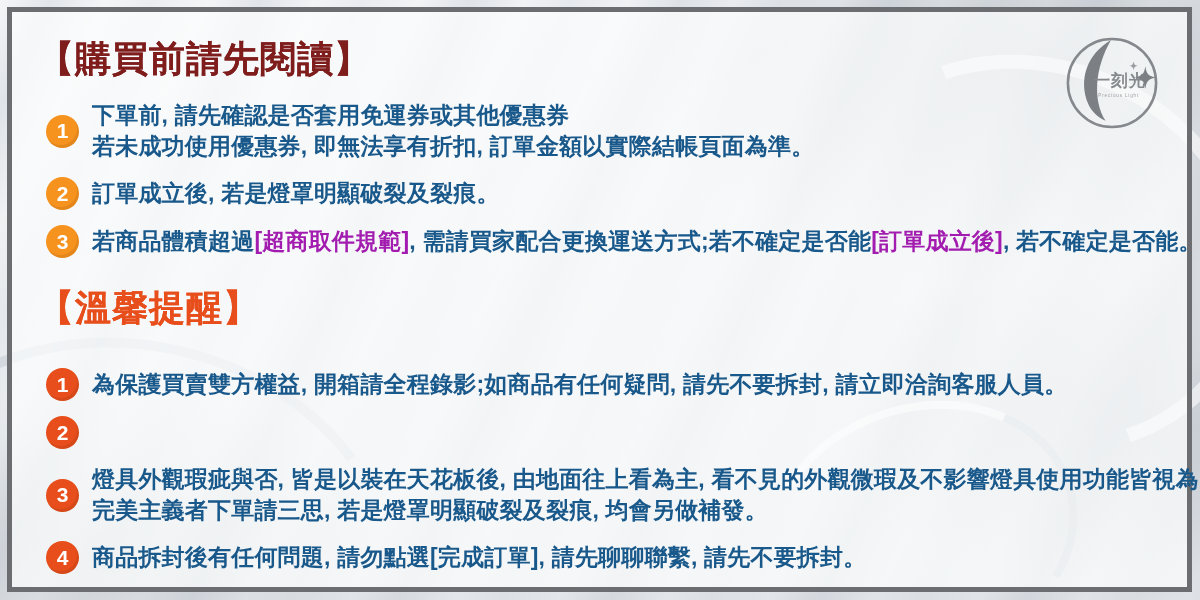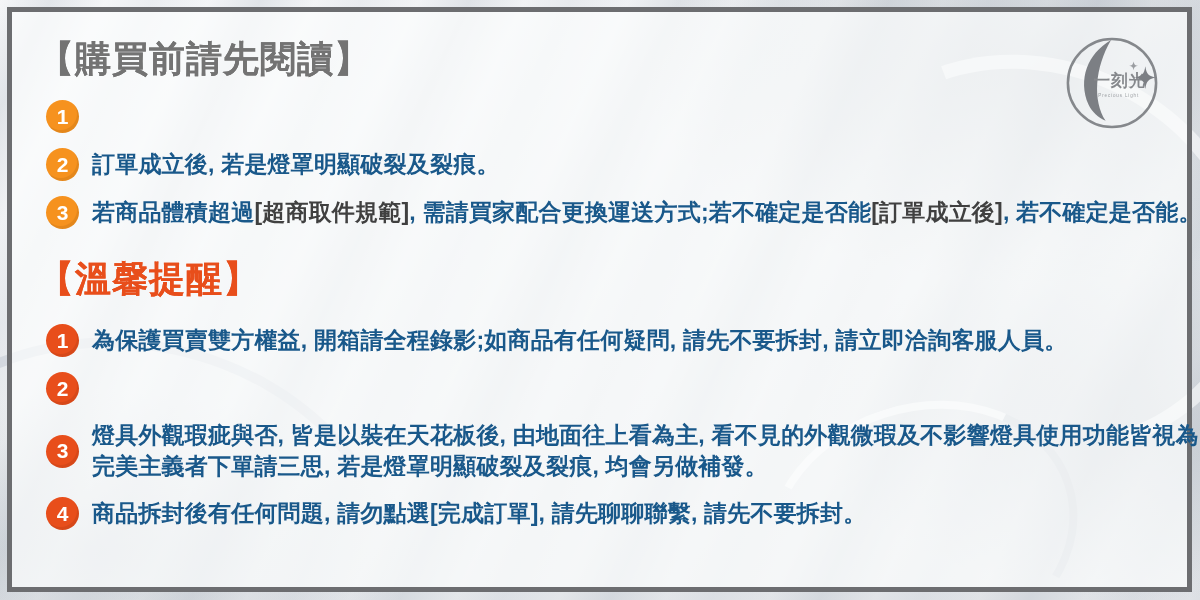--- a/index.html
+++ b/index.html
@@ -46,21 +46,21 @@
     left: 12px; right: 12px; top: 7px; bottom: 0;
     padding: 10px 12px 0 14px;
   }
   .section-heading {
     font-size: 36px;
     font-weight: 700;
     letter-spacing: 1px;
     margin: 6px 0 16px 0;
     text-shadow: 0 0 0.5px currentColor;
   }
-  .section-heading.second { margin-top: 26px; margin-bottom: 20px; }
+  .section-heading.second { margin-top: 26px; margin-bottom: 35px; }
   .notice-item {
     display: flex;
     align-items: center;
     margin: 0 0 15px 8px;
   }
   .num-badge {
     flex: 0 0 auto;
     width: 33px; height: 33px;
     border-radius: 50%;
     color: #ffffff;
@@ -72,42 +72,46 @@
     margin-right: 13px;
     box-shadow: inset -2px -3px 0 rgba(0,0,0,0.07);
   }
   .item-text {
     color: #19588a;
     font-size: 23px;
     font-weight: 700;
     line-height: 31px;
     letter-spacing: 0.2px;
   }
-  .seg-red { color: #404040; }
+  .seg-red { color: #a21caf; }
   .item-line { white-space: nowrap; }
 
   .logo {
     position: absolute;
     top: 22px; right: 26px;
     width: 98px; height: 98px;
   }
 </style>
 </head>
 <body>
 
 <div class="swirl s1"></div>
 <div class="swirl s2"></div>
 <div class="swirl s3"></div>
 
 <div class="frame">
   <div class="content">
     <div>
-        <div class="section-heading" style="color: #737373;">【購買前請先閱讀】</div>
+        <div class="section-heading" style="color: #7f1d1d;">【購買前請先閱讀】</div>
         <div class="notice-item">
           <span class="num-badge" style="background: rgb(246, 146, 30);">1</span>
+          <div class="item-text">
+            <div class="item-line"><span>下單前, 請先確認是否套用免運券或其他優惠券</span></div>
+            <div class="item-line"><span>若未成功使用優惠券, 即無法享有折扣, 訂單金額以實際結帳頁面為準。</span></div>
+          </div>
         </div>
         <div class="notice-item">
           <span class="num-badge" style="background: rgb(246, 146, 30);">2</span>
           <div class="item-text">
             <div class="item-line"><span>訂單成立後, 若是燈罩明顯破裂及裂痕。</span></div>
           </div>
         </div>
         <div class="notice-item">
           <span class="num-badge" style="background: rgb(246, 146, 30);">3</span>
           <div class="item-text">

